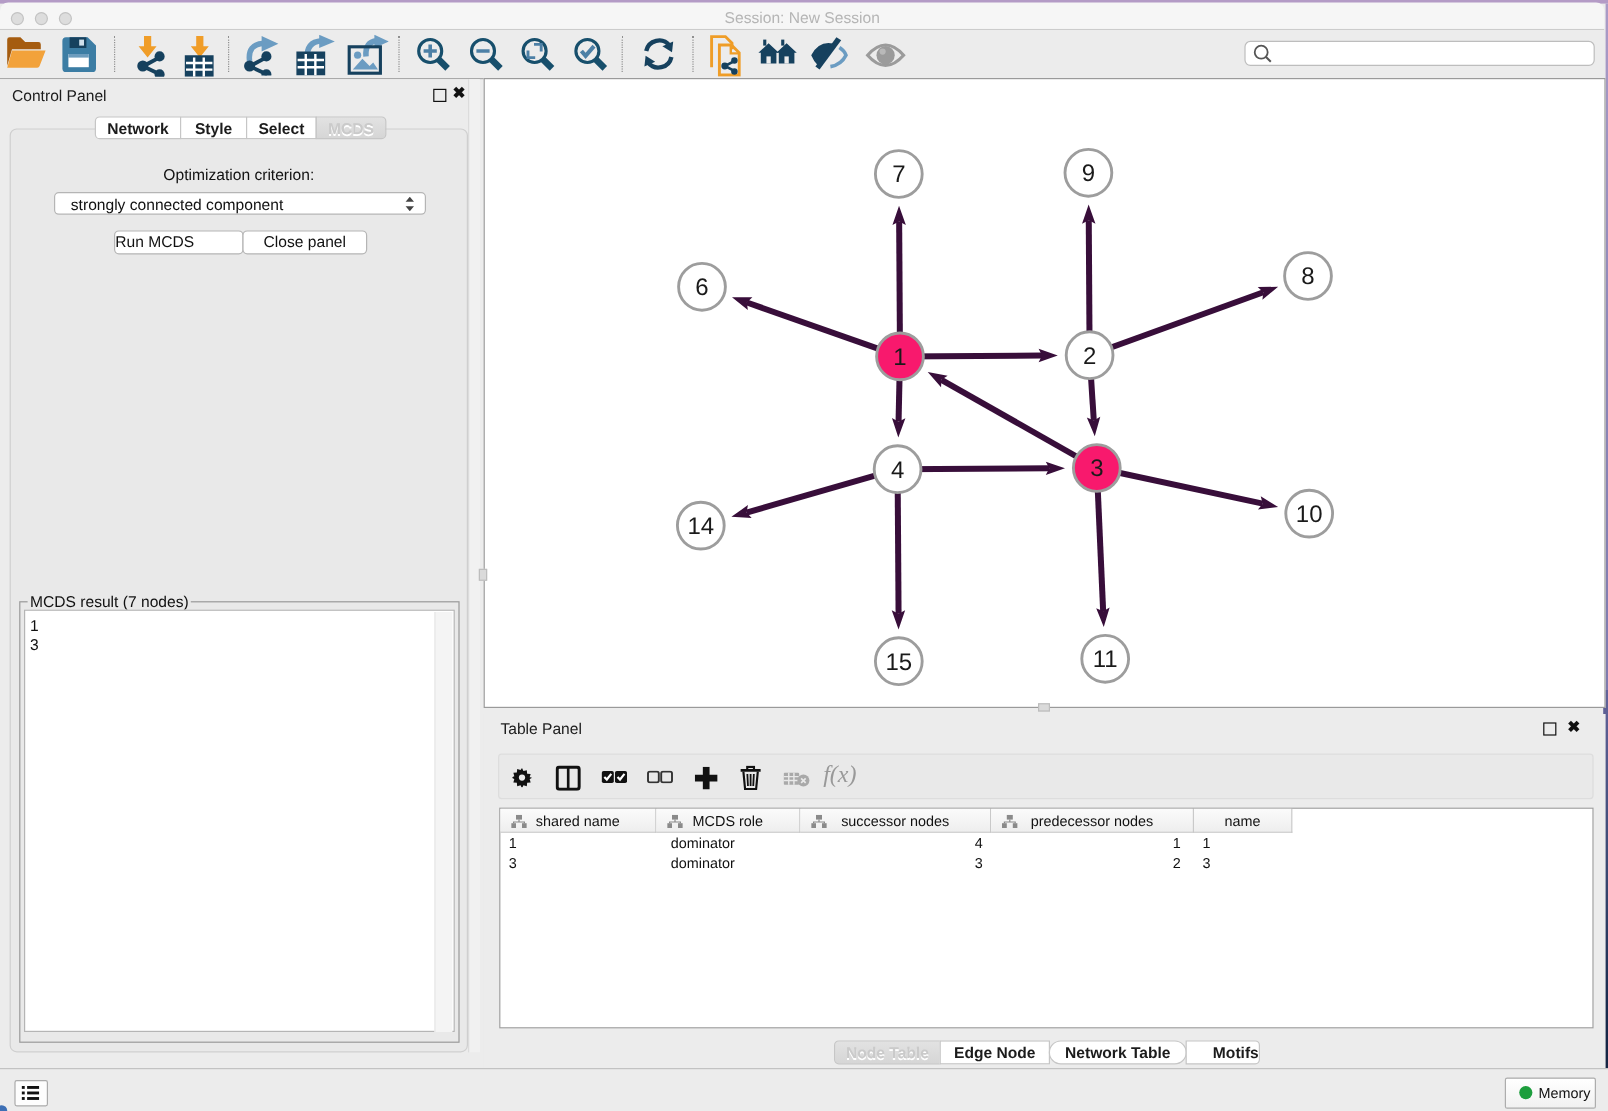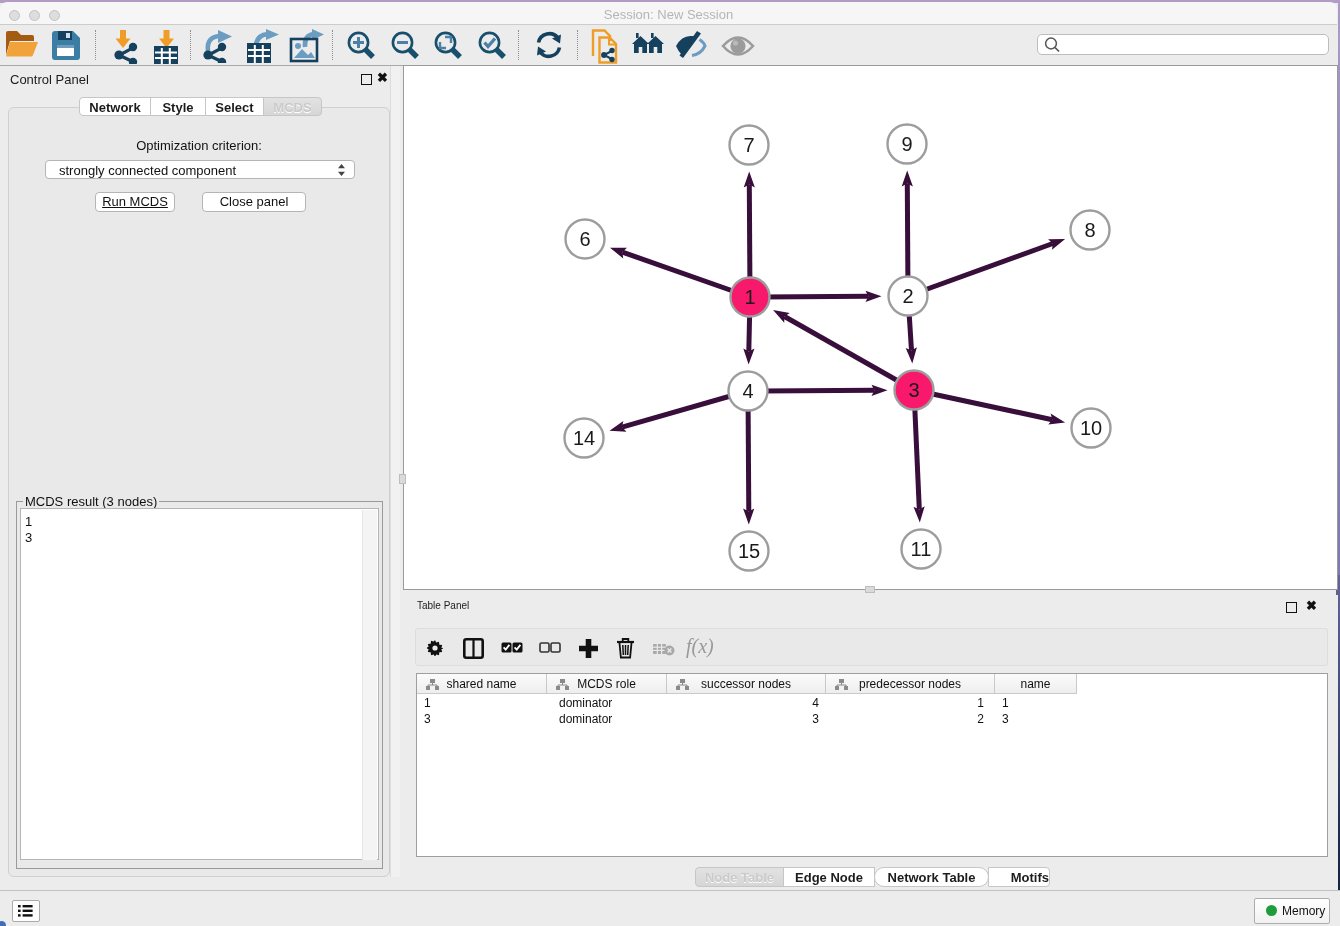--- a/index.html
+++ b/index.html
@@ -40,21 +40,21 @@
   #netwin{left:403px;top:65px;width:935px;height:525px;background:#ffffff;
      border:1px solid #9a9a9a;box-sizing:border-box;}
   #nettitle{left:0;top:0;width:933px;height:21px;
      background:linear-gradient(#f5f5f5,#dcdcdc);border-bottom:1px solid #9a9a9a;}
   .mtl{position:absolute;top:3px;width:13px;height:13px;border-radius:50%;box-sizing:border-box;}
   .mtl svg{display:block;}
   #nettitletext{left:0;top:3px;width:933px;text-align:center;
      font-size:13px;font-weight:bold;color:#333;}
   
   #tpanel{left:403px;top:595px;width:935px;height:295px;background:#ececec;}
-  #tptitle{left:14px;top:5px;font-size:10px;color:#1c1c1c;}
+  #tptitle{left:14px;top:5px;font-size:13px;color:#1c1c1c;}
   #tptools{left:12px;top:33px;width:911px;height:36px;background:#e9e9e9;
      border:1px solid #dddddd;border-radius:3px;}
   #tscroll{left:13px;top:78px;width:910px;height:182px;background:#ffffff;
      border:1px solid #9f9f9f;}
   .th{position:absolute;top:0;height:20px;background:linear-gradient(#fbfbfb,#eeeeee);
      border-right:1px solid #c9c9c9;border-bottom:1px solid #c9c9c9;box-sizing:border-box;
      font-size:12px;color:#111;text-align:center;line-height:20px;}
   .td{position:absolute;font-size:12px;color:#111;height:16px;line-height:16px;}
   #btabs .tab{position:absolute;top:0;height:20px;line-height:20px;text-align:center;
      font-size:13px;font-weight:bold;color:#1c1c1c;background:#ffffff;
@@ -237,24 +237,24 @@
     <div class="tab" style="left:205px;width:59px;">Select</div>
     <div class="tab selTab" style="left:263px;width:59px;border-radius:0 4px 4px 0;">MCDS</div>
   </div>
   <div class="abs" style="left:45px;top:94px;width:310px;height:19px;background:#ffffff;border:1px solid #b5b5b5;border-radius:4px;box-sizing:border-box;">
     <div class="abs" style="left:13px;top:1px;font-size:13px;line-height:17px;color:#111;">strongly connected component</div>
     <svg class="abs" style="right:8px;top:3px;" width="9" height="12" viewBox="0 0 9 12">
       <path fill="#444" d="M4.5 0 L8 4.2 H1 z M4.5 12 L1 7.8 h7 z"></path>
     </svg>
   </div>
   <div class="abs" style="left:9px;top:72px;width:380px;text-align:center;font-size:13px;color:#111;">Optimization criterion:</div>
-  <div class="abs" style="left:95px;top:126px;width:80px;height:20px;background:#ffffff;border:1px solid #b5b5b5;border-radius:4px;box-sizing:border-box;text-align:center;font-size:13px;line-height:18px;color:#111;text-decoration:underline;">Run MCDS</div>
+  <div class="abs" style="left:95px;top:126px;width:108px;height:20px;background:#ffffff;border:1px solid #b5b5b5;border-radius:4px;box-sizing:border-box;text-align:left;font-size:13px;line-height:18px;color:#111;">Run MCDS</div>
   <div class="abs" style="left:202px;top:126px;width:104px;height:20px;background:#ffffff;border:1px solid #b5b5b5;border-radius:4px;box-sizing:border-box;text-align:center;font-size:13px;line-height:18px;color:#111;">Close panel</div>
   <div class="abs" style="left:16px;top:435px;width:367px;height:368px;border:1px solid #9a9a9a;box-sizing:border-box;">
-    <div class="abs" style="left:6px;top:-8px;background:#e9e9e9;padding:0 2px;font-size:13px;color:#111;">MCDS result (3 nodes)</div>
+    <div class="abs" style="left:6px;top:-8px;background:#e9e9e9;padding:0 2px;font-size:13px;color:#111;">MCDS result (7 nodes)</div>
     <div class="abs" style="left:3px;top:6px;width:359px;height:352px;background:#ffffff;border:1px solid #b5b5b5;box-sizing:border-box;">
       <div class="abs" style="left:4px;top:5px;font-size:13px;line-height:16px;color:#111;">1<br>3</div>
       <div class="abs" style="right:1px;top:1px;width:14px;height:350px;background:#f4f4f4;border-left:1px solid #e6e6e6;"></div>
     </div>
   </div>
 </div>
 <div class="abs" id="netwin">
   <svg class="abs" style="left:0;top:20px;" width="933" height="503" viewBox="0 0 933 503">
     <g stroke="#380e3a" stroke-width="5">
       <line x1="346.0" y1="211.0" x2="345.3" y2="98.6"></line>

